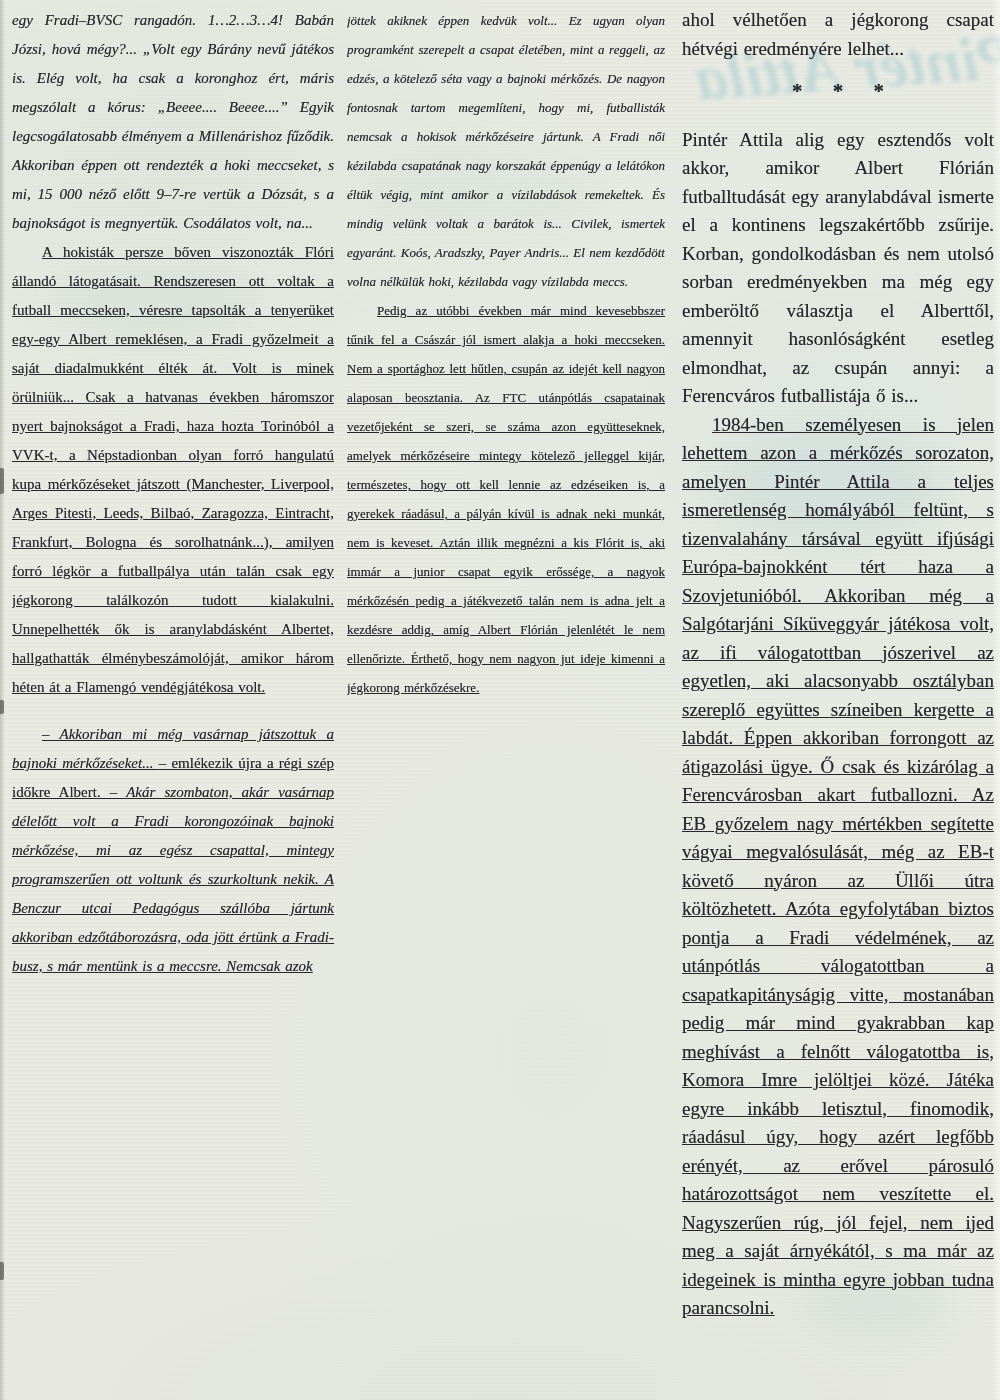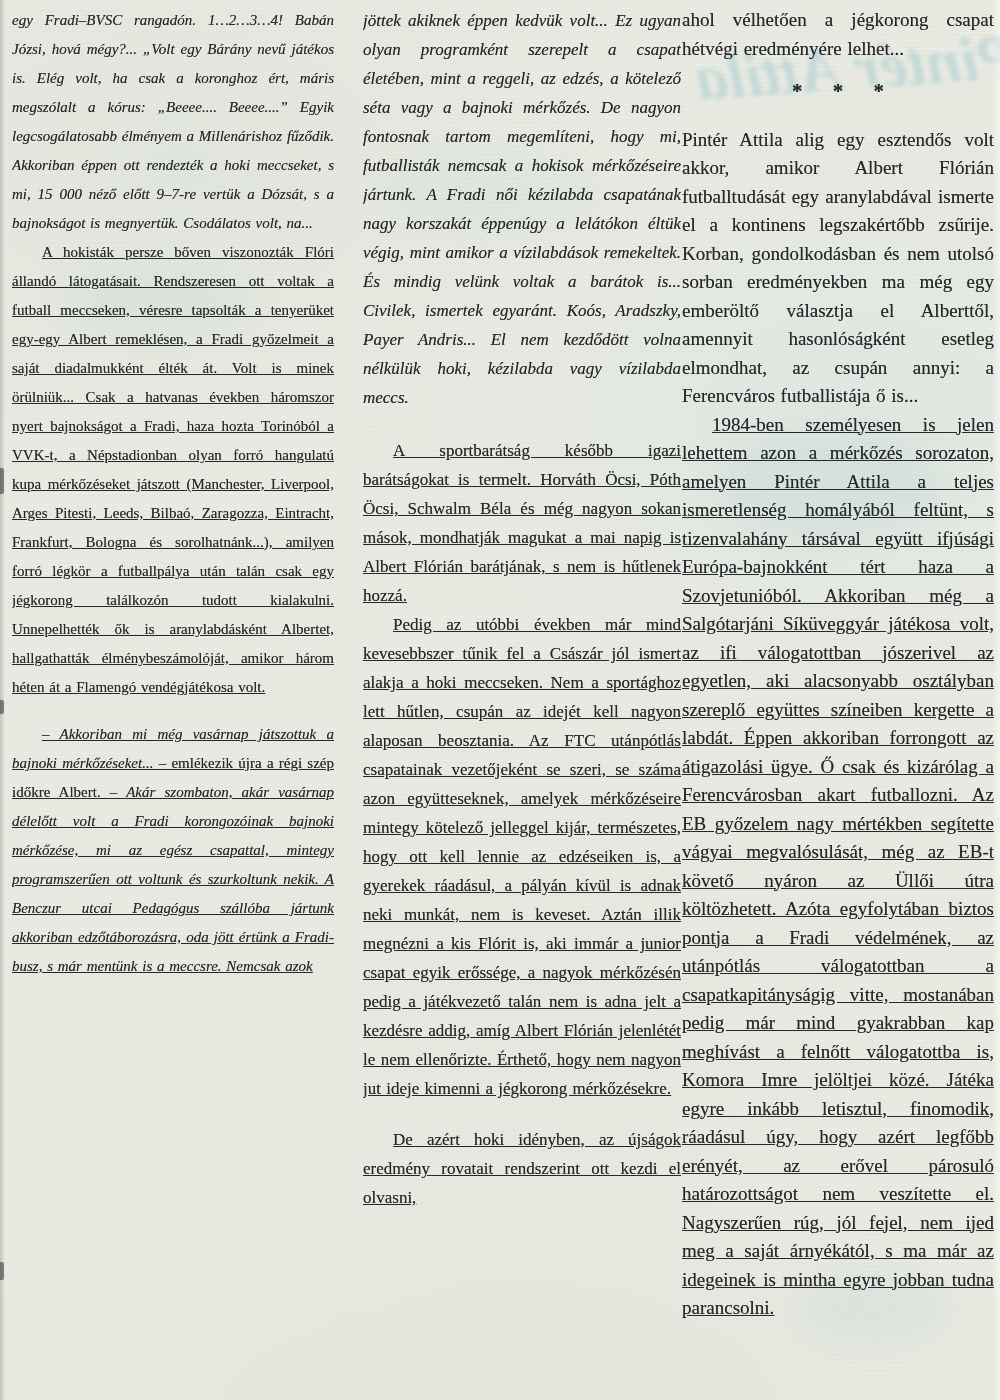--- a/index.html
+++ b/index.html
@@ -43,21 +43,21 @@
   .smudge.d{left:380px;top:150px;width:220px;height:80px;background:rgba(170,205,200,.10);}
 
   
   .col{
     position:absolute;top:6px;height:1394px;overflow:hidden;z-index:2;
     text-align:justify;color:#26262b;
     text-shadow:0 0 .5px rgba(38,38,43,.55);
     word-spacing:1px;
   }
   .c1{left:12px;width:322px;font-size:15px;line-height:29px;}
-  .c2{left:347px;width:318px;font-size:17px;line-height:29px;margin-left:16px;}
+  .c2{left:347px;width:318px;font-size:13px;line-height:29px;}
   .c3{left:682px;width:312px;font-size:19px;line-height:28.5px;}
   p.para{margin:0;}
   p.indent{text-indent:30px;text-decoration:underline;}
   .it{font-style:italic;}
   p.separator{
     text-align:center;text-indent:12px;letter-spacing:12px;
     font-size:21px;font-weight:bold;margin:14px 0 20px 0;
   }
 </style>
 </head>
@@ -71,23 +71,21 @@
 <div class="smudge c"></div>
 <div class="smudge d"></div>
 
 <div class="col c1">
     <p class="para"><span class="it">egy Fradi–BVSC rangadón. 1…2…3…4! Babán Józsi, hová mégy?... „Volt egy Bárány nevű játékos is. Elég volt, ha csak a koronghoz ért, máris megszólalt a kórus: „Beeee.... Beeee....” Egyik legcsogálatosabb élményem a Millenárishoz fűződik. Akkoriban éppen ott rendezték a hoki meccseket, s mi, 15 000 néző előtt 9–7-re vertük a Dózsát, s a bajnokságot is megnyertük. Csodálatos volt, na...</span></p>
     <p class="para indent"><span>A hokisták persze bőven viszonozták Flóri állandó látogatásait. Rendszeresen ott voltak a futball meccseken, véresre tapsolták a tenyerüket egy-egy Albert remeklésen, a Fradi győzelmeit a saját diadalmukként élték át. Volt is minek örülniük... Csak a hatvanas években háromszor nyert bajnokságot a Fradi, haza hozta Torinóból a VVK-t, a Népstadionban olyan forró hangulatú kupa mérkőzéseket játszott (Manchester, Liverpool, Arges Pitesti, Leeds, Bilbaó, Zaragozza, Eintracht, Frankfurt, Bologna és sorolhatnánk...), amilyen forró légkör a futballpálya után talán csak egy jégkorong találkozón tudott kialakulni. Unnepelhették ők is aranylabdásként Albertet, hallgathatták élménybeszámolóját, amikor három héten át a Flamengó vendégjátékosa volt.</span></p>
     <p class="para indent" style="margin-top: 18px;"><span class="it">– Akkoriban mi még vasárnap játszottuk a bajnoki mérkőzéseket... </span><span>– emlékezik újra a régi szép időkre Albert. </span><span class="it">– Akár szombaton, akár vasárnap délelőtt volt a Fradi korongozóinak bajnoki mérkőzése, mi az egész csapattal, mintegy programszerűen ott voltunk és szurkoltunk nekik. A Benczur utcai Pedagógus szállóba jártunk akkoriban edzőtáborozásra, oda jött értünk a Fradi-busz, s már mentünk is a meccsre. Nemcsak azok</span></p>
   </div>
 <div class="col c2">
     <p class="para"><span class="it">jöttek akiknek éppen kedvük volt... Ez ugyan olyan programként szerepelt a csapat életében, mint a reggeli, az edzés, a kötelező séta vagy a bajnoki mérkőzés. De nagyon fontosnak tartom megemlíteni, hogy mi, futballisták nemcsak a hokisok mérkőzéseire jártunk. A Fradi női kézilabda csapatának nagy korszakát éppenúgy a lelátókon éltük végig, mint amikor a vízilabdások remekeltek. És mindig velünk voltak a barátok is... Civilek, ismertek egyaránt. Koós, Aradszky, Payer Andris... El nem kezdődött volna nélkülük hoki, kézilabda vagy vízilabda meccs.</span></p>
-    <p class="para indent" style="margin-top: 24px;"><span>A sportbarátság később igazi barátságokat is termelt. Horváth Öcsi, Póth Öcsi, Schwalm Béla és még nagyon sokan mások, mondhatják magukat a mai napig is Albert Flórián barátjának, s nem is hűtlenek hozzá.</span></p>
     <p class="para indent"><span>Pedig az utóbbi években már mind kevesebbszer tűnik fel a Császár jól ismert alakja a hoki meccseken. Nem a sportághoz lett hűtlen, csupán az idejét kell nagyon alaposan beosztania. Az FTC utánpótlás csapatainak vezetőjeként se szeri, se száma azon együtteseknek, amelyek mérkőzéseire mintegy kötelező jelleggel kijár, természetes, hogy ott kell lennie az edzéseiken is, a gyerekek ráadásul, a pályán kívül is adnak neki munkát, nem is keveset. Aztán illik megnézni a kis Flórit is, aki immár a junior csapat egyik erőssége, a nagyok mérkőzésén pedig a játékvezető talán nem is adna jelt a kezdésre addig, amíg Albert Flórián jelenlétét le nem ellenőrizte. Érthető, hogy nem nagyon jut ideje kimenni a jégkorong mérkőzésekre.</span></p>
-    <p class="para indent" style="margin-top: 22px;"><span>De azért hoki idényben, az újságok eredmény rovatait rendszerint ott kezdi el olvasni,</span></p>
   </div>
 <div class="col c3">
     <p class="para"><span>ahol vélhetően a jégkorong csapat hétvégi eredményére lelhet...</span></p>
     <p class="para separator"><span>* * *</span></p>
     <p class="para"><span>Pintér Attila alig egy esztendős volt akkor, amikor Albert Flórián futballtudását egy aranylabdával ismerte el a kontinens legszakértőbb zsűrije. Korban, gondolkodásban és nem utolsó sorban eredményekben ma még egy emberöltő választja el Alberttől, amennyit hasonlóságként esetleg elmondhat, az csupán annyi: a Ferencváros futballistája ő is...</span></p>
     <p class="para indent"><span>1984-ben személyesen is jelen lehettem azon a mérkőzés sorozaton, amelyen Pintér Attila a teljes ismeretlenség homályából feltünt, s tizenvalahány társával együtt ifjúsági Európa-bajnokként tért haza a Szovjetunióból. Akkoriban még a Salgótarjáni Síküveggyár játékosa volt, az ifi válogatottban jószerivel az egyetlen, aki alacsonyabb osztályban szereplő együttes színeiben kergette a labdát. Éppen akkoriban forrongott az átigazolási ügye. Ő csak és kizárólag a Ferencvárosban akart futballozni. Az EB győzelem nagy mértékben segítette vágyai megvalósulását, még az EB-t követő nyáron az Üllői útra költözhetett. Azóta egyfolytában biztos pontja a Fradi védelmének, az utánpótlás válogatottban a csapatkapitányságig vitte, mostanában pedig már mind gyakrabban kap meghívást a felnőtt válogatottba is, Komora Imre jelöltjei közé. Játéka egyre inkább letisztul, finomodik, ráadásul úgy, hogy azért legfőbb erényét, az erővel párosuló határozottságot nem veszítette el. Nagyszerűen rúg, jól fejel, nem ijed meg a saját árnyékától, s ma már az idegeinek is mintha egyre jobban tudna parancsolni.</span></p>
   </div>
 
 <div class="scan-edge-left"></div>
 <div class="scan-edge-right"></div>

